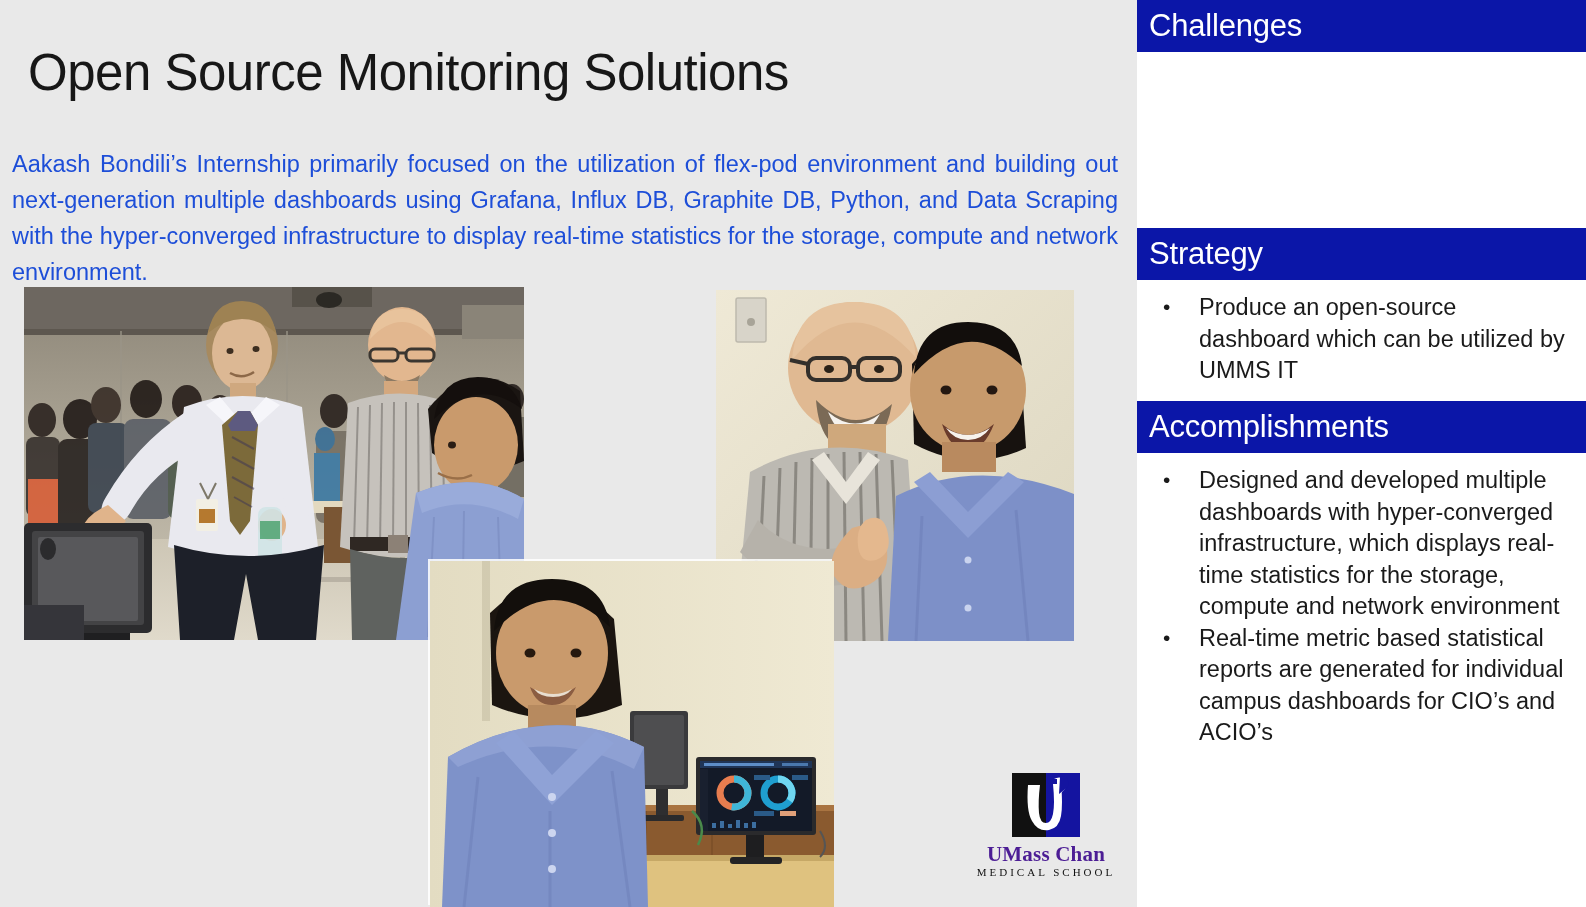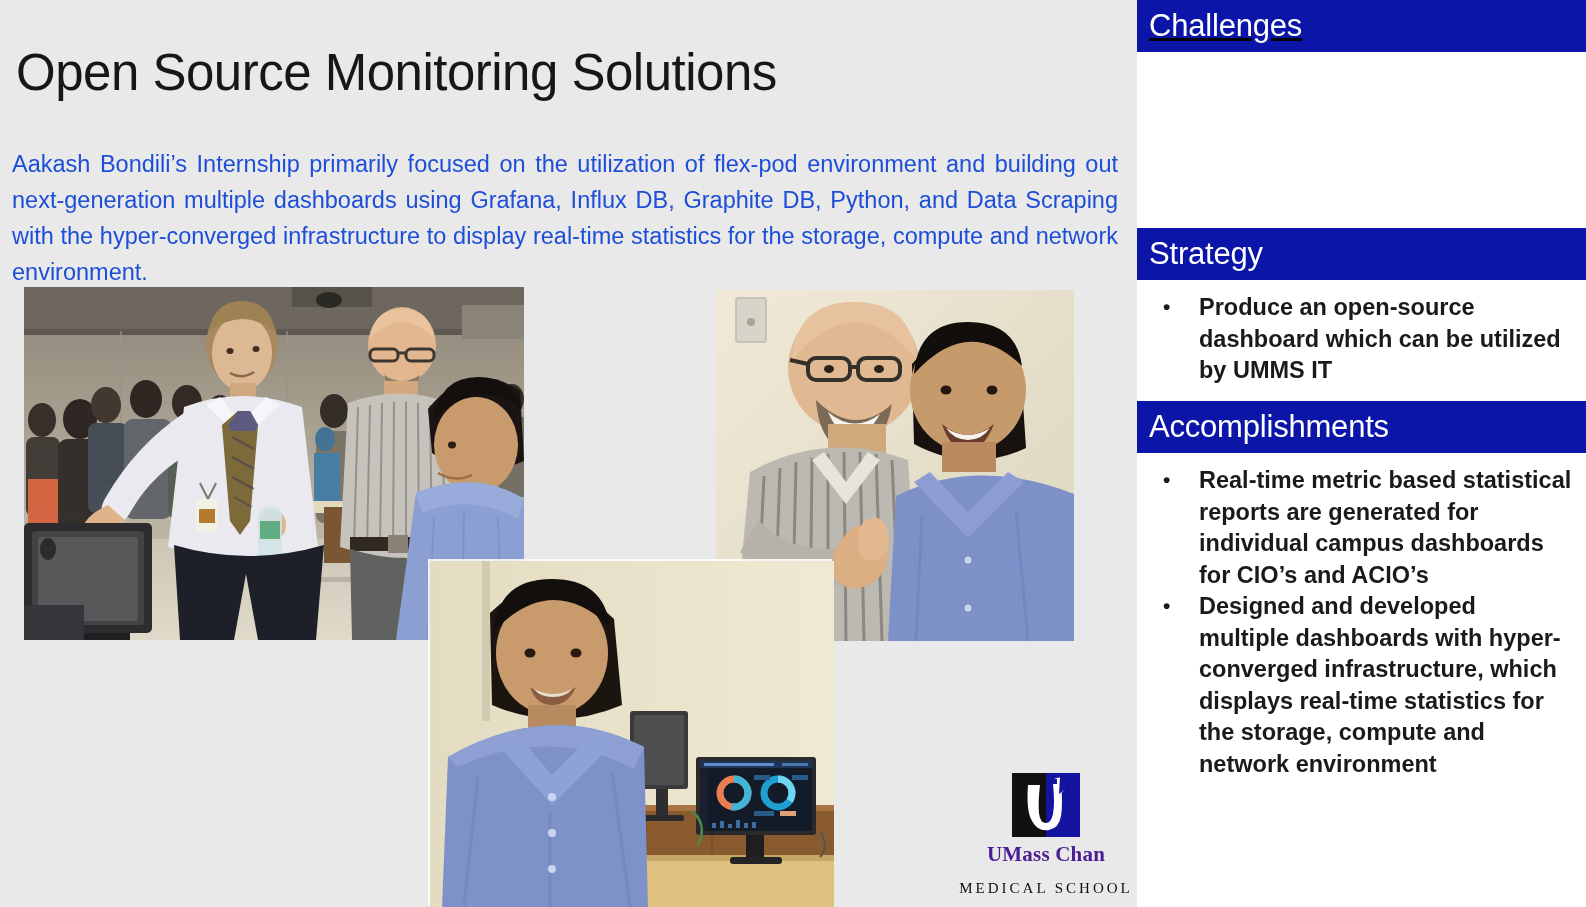--- a/index.html
+++ b/index.html
@@ -24,21 +24,21 @@
   
   #main-column {
     position: absolute;
     left: 0; top: 0;
     width: 1137px;
     height: 907px;
     background: #e9e9e9;
   }
   #page-title {
     position: absolute;
-    left: 16px;
+    left: 28px;
     top: 12px;
     font-size: 51px;
     line-height: 1.05;
     font-weight: 400;
     color: #171717;
     letter-spacing: -0.5px;
     white-space: nowrap;
   }
   #intro-paragraph {
     position: absolute;
@@ -102,25 +102,25 @@
     font-family: "Liberation Serif", serif;
     font-size: 21px;
     font-weight: 700;
     color: #4c1d95;
     margin-top: 6px;
     line-height: 1.05;
     letter-spacing: 0.2px;
   }
   #logo-subwordmark {
     font-family: "Liberation Serif", serif;
-    font-size: 15px;
+    font-size: 11px;
     font-weight: 400;
     color: #111111;
     letter-spacing: 3px;
-    margin-top: 15px;
+    margin-top: 1px;
   }
 
   
   #sidebar {
     position: absolute;
     left: 1137px;
     top: 0;
     width: 449px;
     height: 907px;
     background: #e9e9e9;
@@ -148,40 +148,39 @@
     color: #1a1a1a;
   }
   .plain-text {
     font-size: 23.5px;
     line-height: 32px;
   }
   ul.bullets {
     margin: 6px 0 0 0;
     padding: 0 0 0 14px;
     list-style: none;
-    font-weight: bold;
   }
   ul.bullets li {
     position: relative;
     font-size: 23.5px;
     line-height: 31.5px;
     padding-left: 36px;
     margin-bottom: 0px;
     color: #1a1a1a;
   }
   ul.bullets li:before {
     content: "\2022";
     position: absolute;
     left: 0;
     top: -1px;
     font-size: 21px;
     color: #1a1a1a;
   }
 
-  #panel-challenges { top: 0px; height: 252px; text-decoration: underline; }
+  #panel-challenges { top: 0px; height: 252px; }
   #panel-strategy   { top: 228px; height: 230px; }
   #panel-accomplishments { top: 401px; height: 528px; }
 </style>
 </head>
 <body>
 
 <div id="poster">
 
   <div id="main-column">
 
@@ -526,21 +525,21 @@
         <ul class="bullets">
           <li>Produce an open-source dashboard which can be utilized by UMMS IT</li>
         </ul>
       </div>
     </section>
 
     <section class="panel" id="panel-accomplishments">
       <div class="panel-header">Accomplishments</div>
       <div class="panel-body">
         <ul class="bullets">
+          <li>Designed and developed multiple dashboards with hyper-converged infrastructure, which displays real-time statistics for the storage, compute and network environment</li>
           <li>Real-time metric based statistical reports are generated for individual campus dashboards for CIO’s and ACIO’s</li>
-          <li>Designed and developed multiple dashboards with hyper-converged infrastructure, which displays real-time statistics for the storage, compute and network environment</li>
         </ul>
       </div>
     </section>
 
   </div>
 
 </div>
 
 </body></html>

